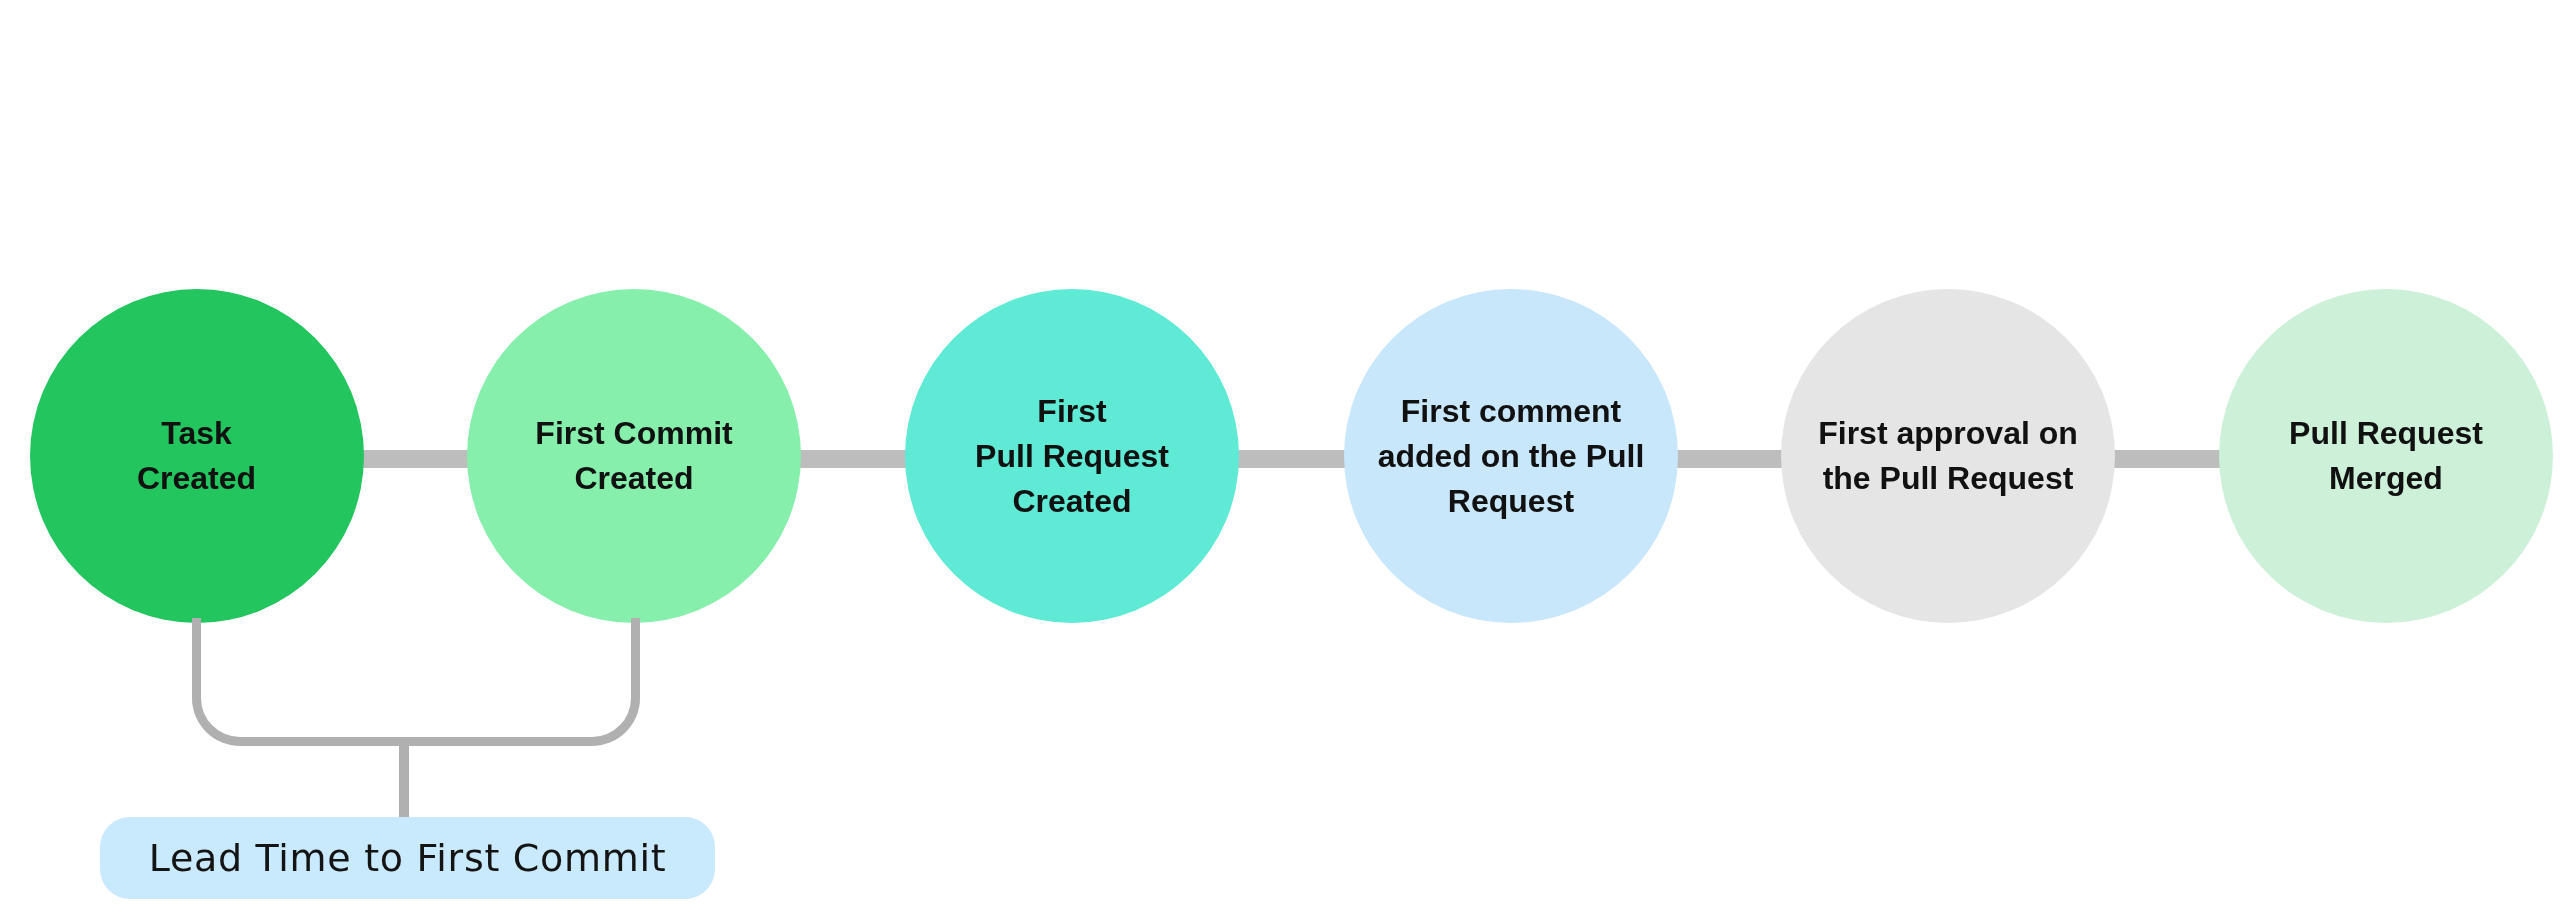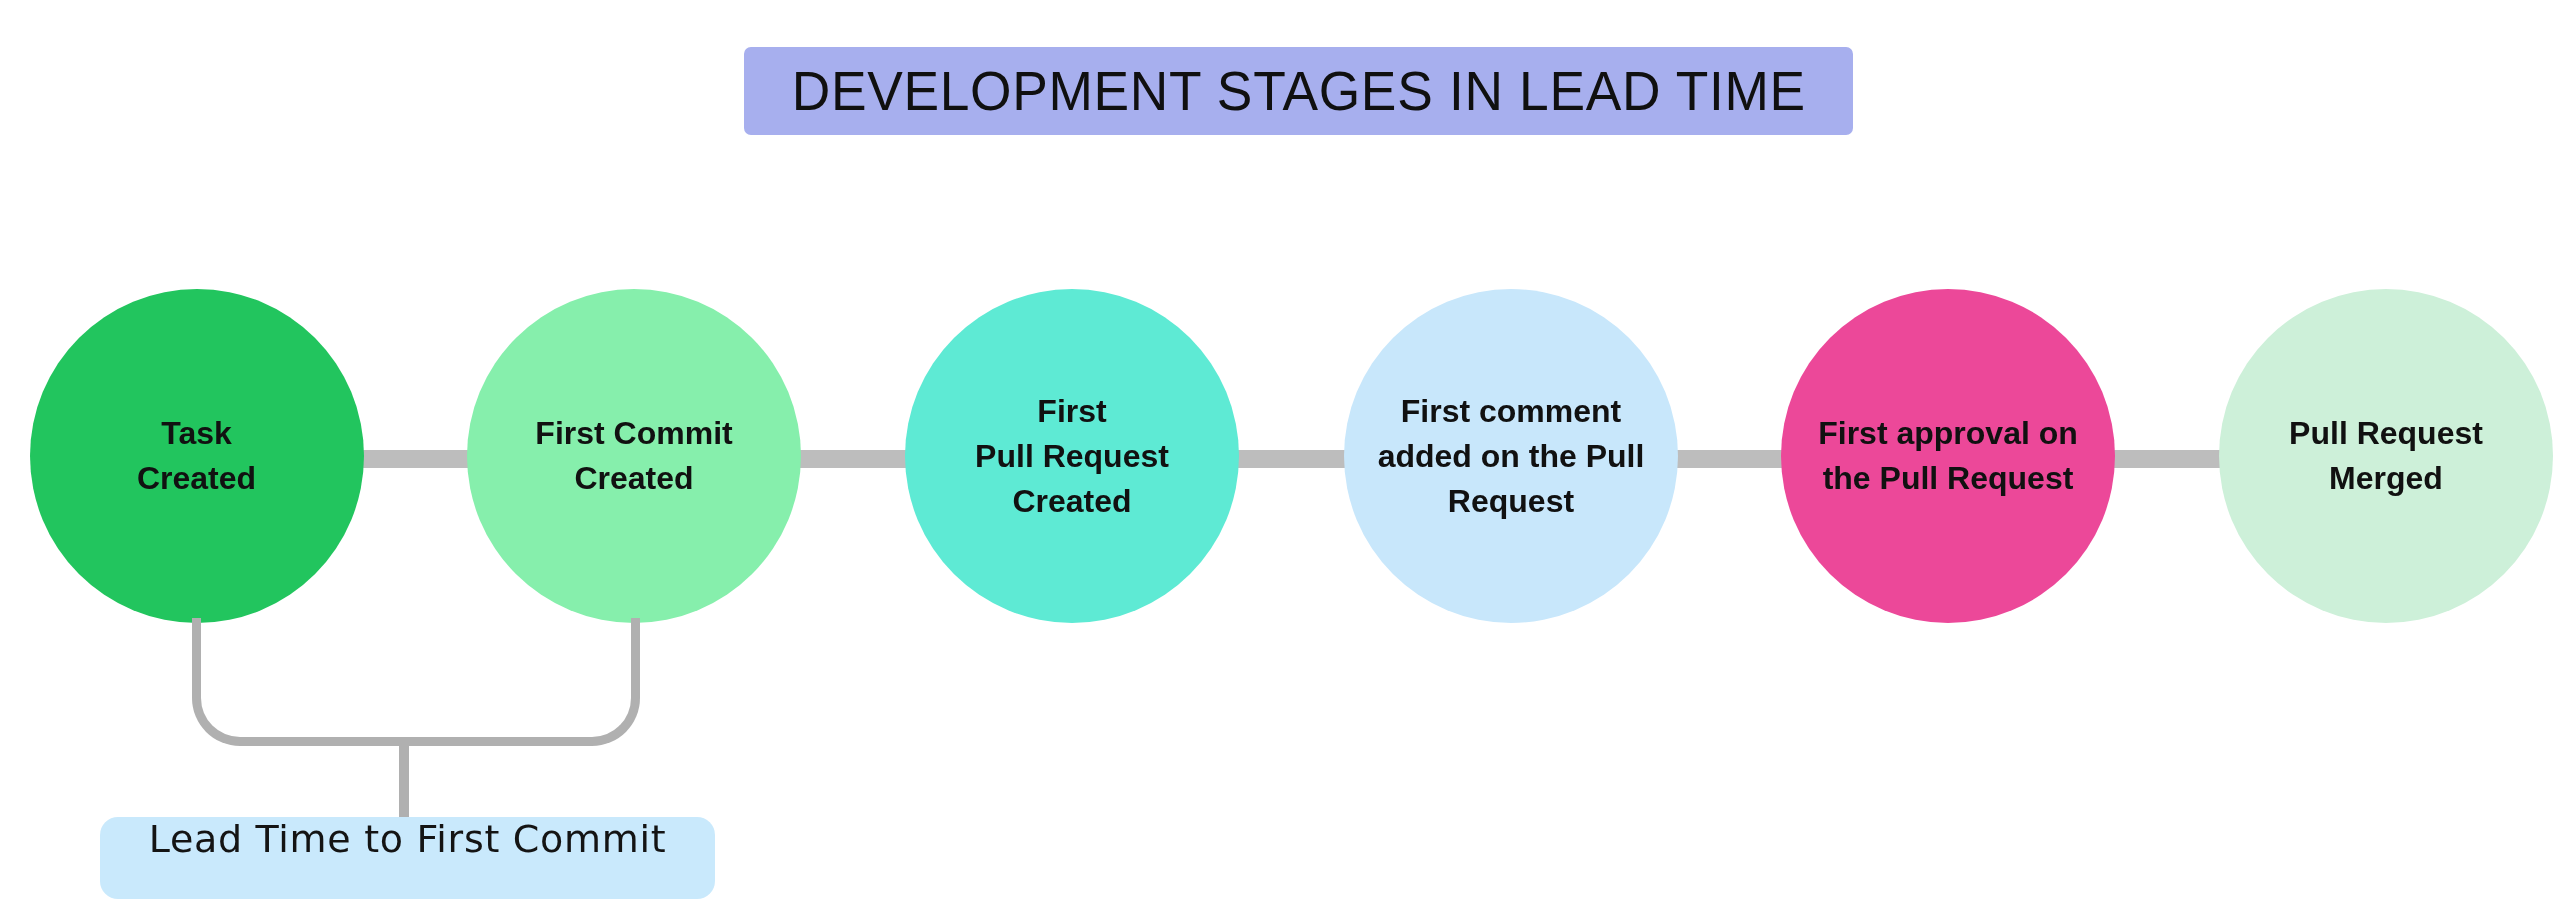--- a/index.html
+++ b/index.html
@@ -95,41 +95,38 @@
     background: #b0b0b0;
   }
 
   
   .annotation-box {
     position: absolute;
     left: 100px;
     top: 817px;
     width: 615px;
     height: 82px;
-    border-radius: 18px;
+    border-radius: 30px;
     display: flex;
-    align-items: flex-start;
+    align-items: center;
     justify-content: center;
   }
   .annotation-text {
     font-family: "DejaVu Sans", cursive;
     font-size: 38px;
     color: #141414;
     letter-spacing: 0.7px;
     white-space: nowrap;
   }
 </style>
 </head>
 <body>
 
 <div class="page">
 
-  <div class="title-banner" style="background: rgb(167, 175, 238);">
-    <span class="title-text">DEVELOPMENT STAGES IN LEAD TIME</span>
-  </div>
 
   <div class="connector"></div>
 
   <div class="circle c1" style="background: #22c55e;">
     <span class="circle-label">Task
 Created</span>
   </div>
   <div class="circle c2" style="background: #86efac;">
     <span class="circle-label">First Commit
 Created</span>
@@ -137,21 +134,21 @@
   <div class="circle c3" style="background: #5eead4;">
     <span class="circle-label">First
 Pull Request
 Created</span>
   </div>
   <div class="circle c4" style="background: rgb(200, 231, 251); align-items: center;">
     <span class="circle-label">First comment
 added on the Pull
 Request</span>
   </div>
-  <div class="circle c5" style="background: #ec4899;">
+  <div class="circle c5" style="background: #e5e5e5;">
     <span class="circle-label">First approval on
 the Pull Request</span>
   </div>
   <div class="circle c6" style="background: rgb(205, 240, 217);">
     <span class="circle-label">Pull Request
 Merged</span>
   </div>
 
   <div class="bracket"></div>
   <div class="bracket-stem"></div>

